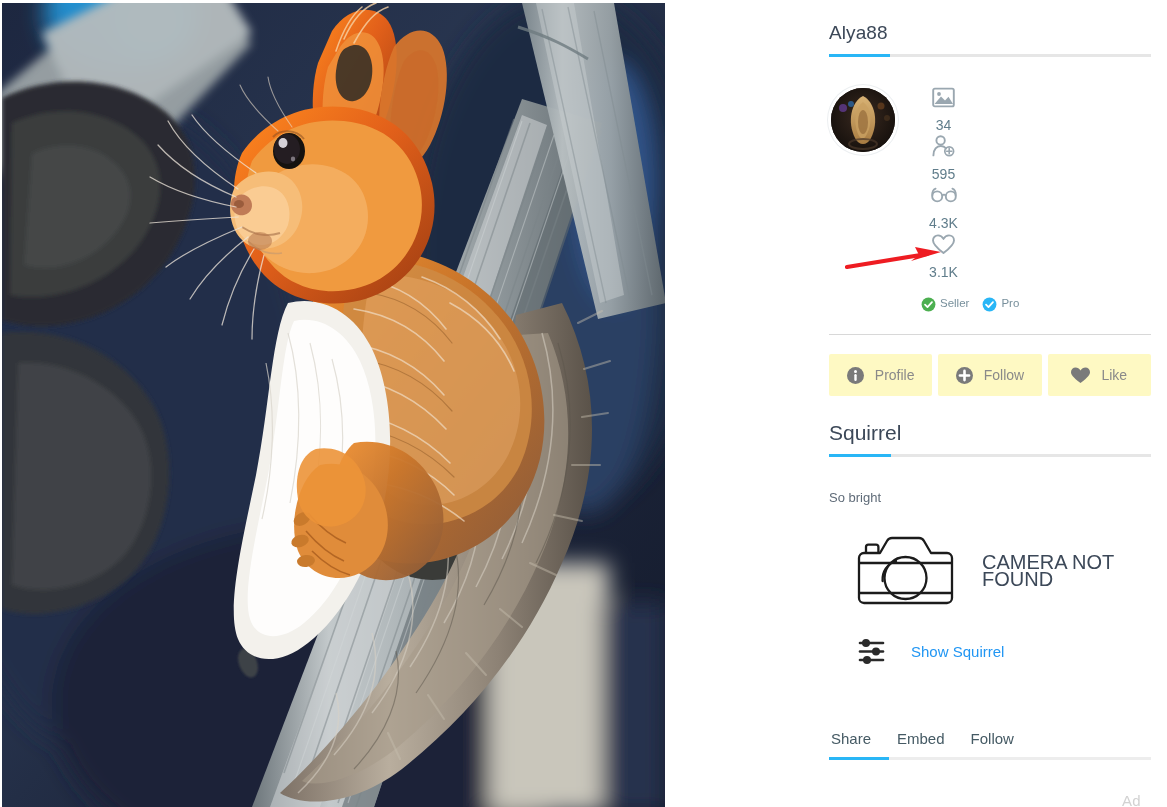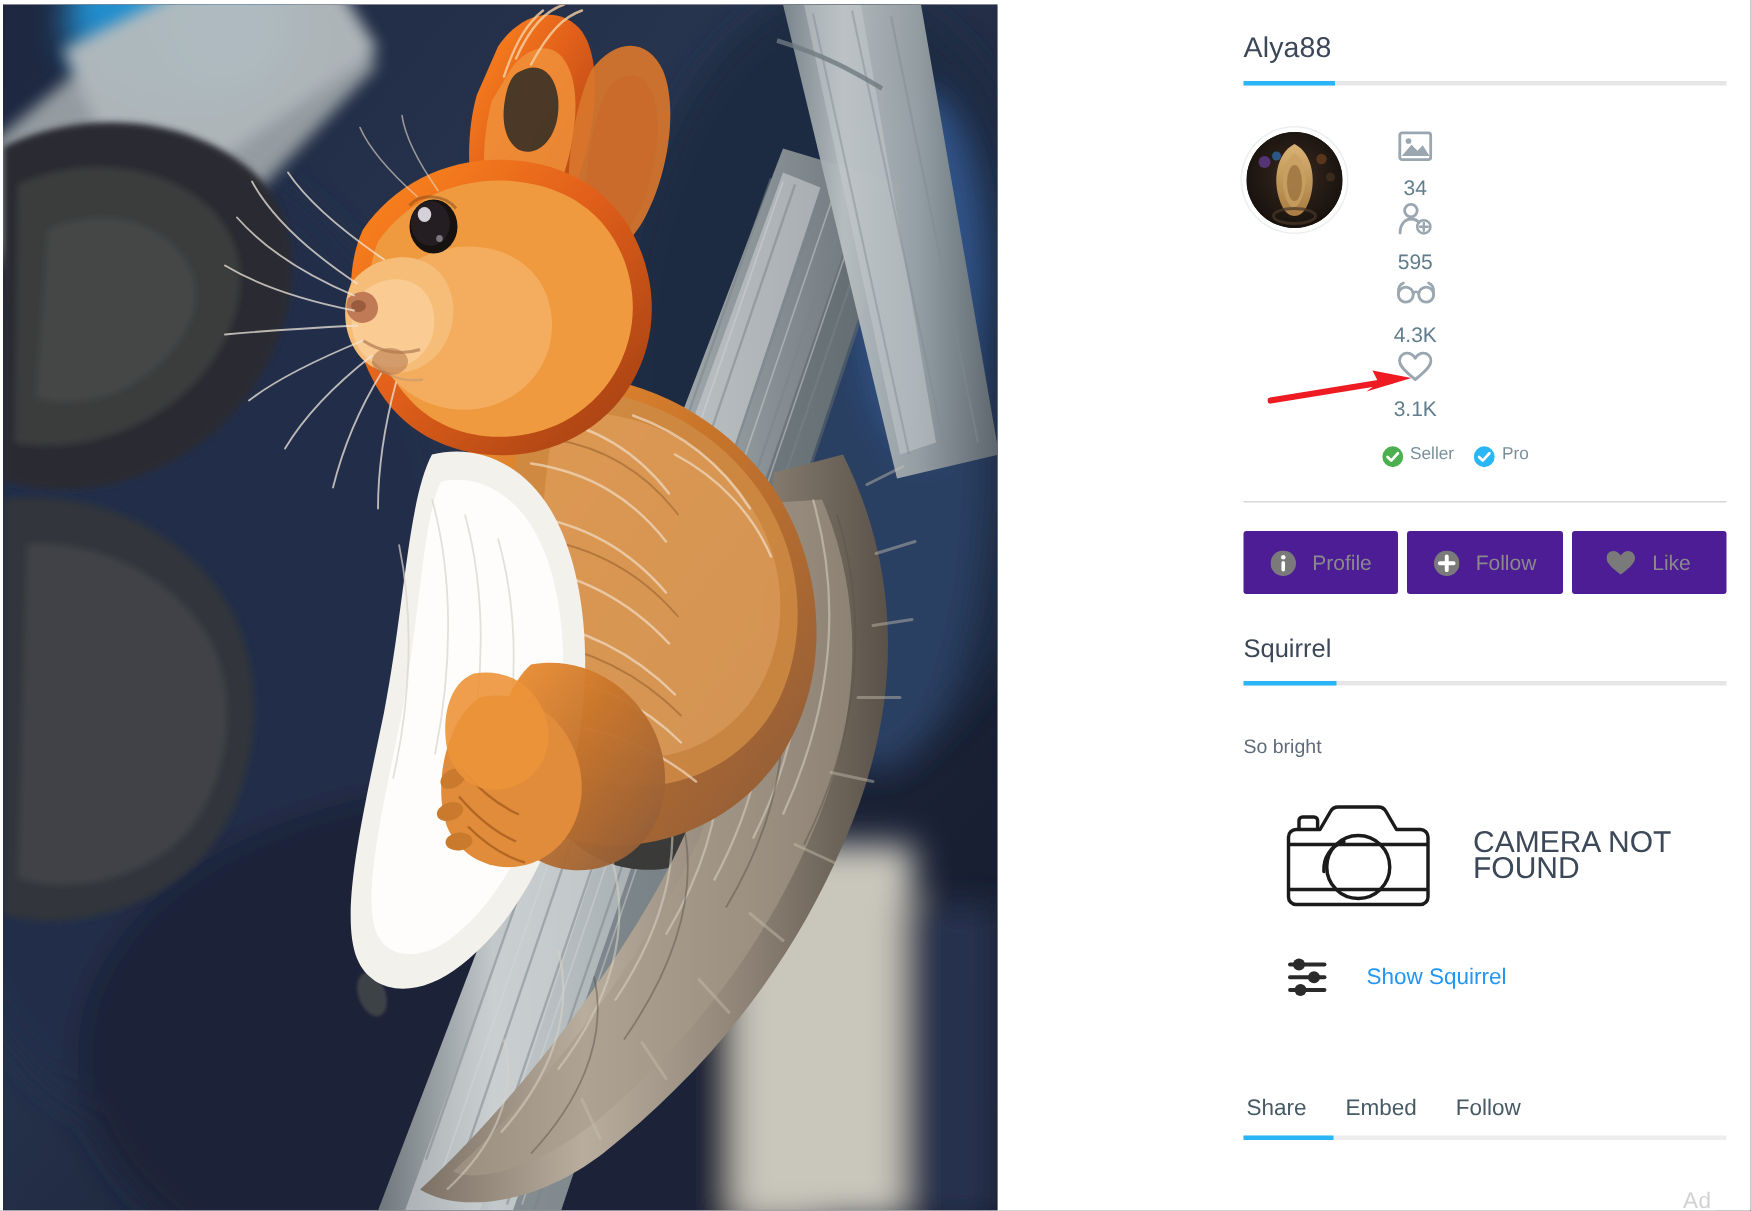--- a/index.html
+++ b/index.html
@@ -131,38 +131,38 @@
 
   
   .actions {
     display: flex;
     gap: 6px;
     margin-top: 19px;
   }
   .btn {
     flex: 1 1 0;
     height: 42px;
-    background: #4c1d95;
+    background: #fef9c3;
     border: none;
     border-radius: 2px;
     display: flex;
     align-items: center;
     justify-content: center;
     gap: 11px;
     cursor: pointer;
     font-family: inherit;
   }
   .btn .blbl {
     font-size: 14px;
     color: #8a8a8a;
     line-height: 16px;
   }
 
   .section-title {
-    font-size: 17px;
+    font-size: 21px;
     color: #3c4858;
     margin-top: 26px;
     line-height: 22px;
   }
 
   .desc {
     font-size: 13px;
     color: #5f6b78;
     margin-top: 33px;
     line-height: 16px;

